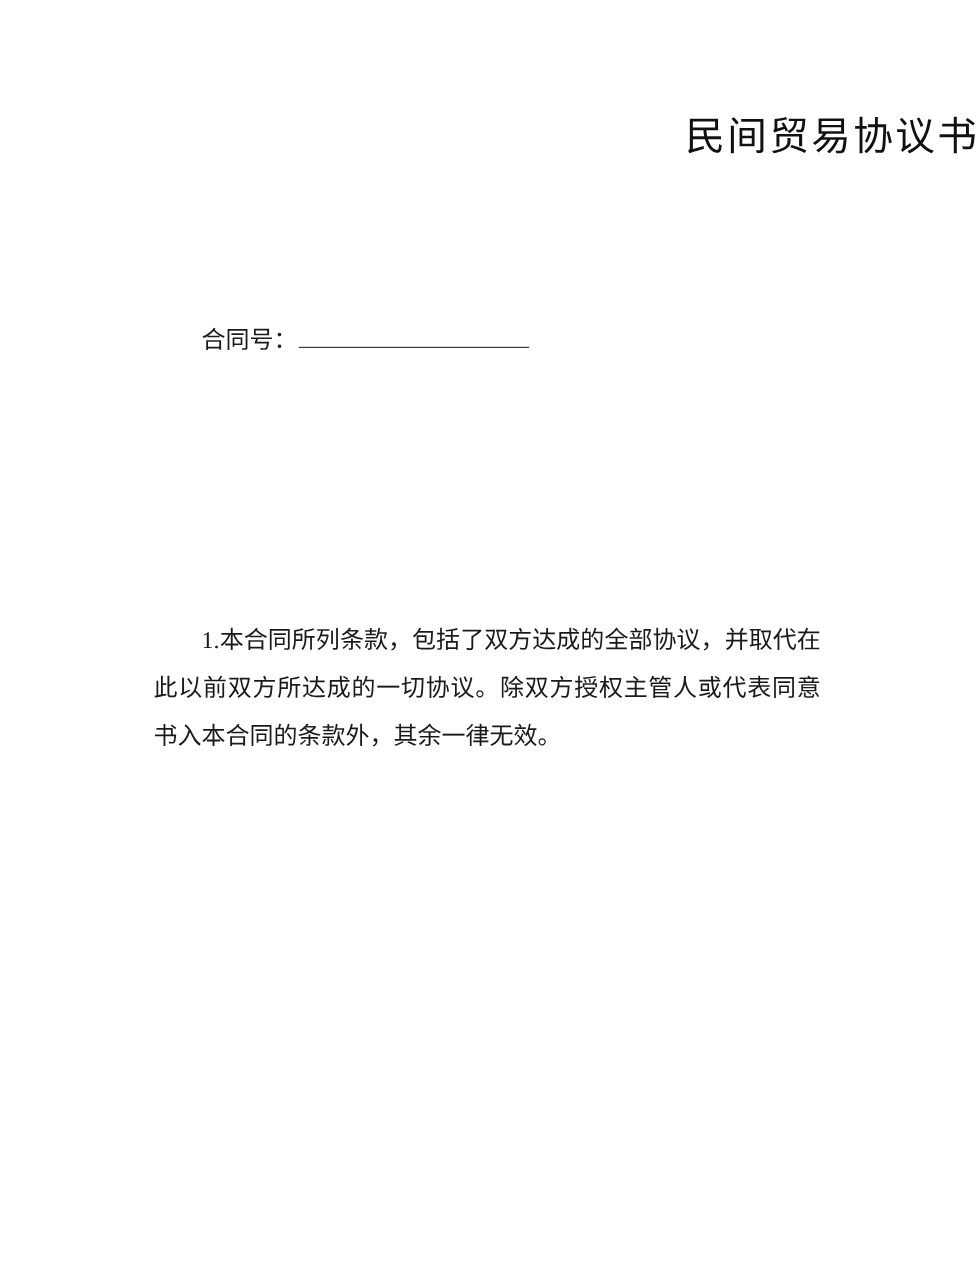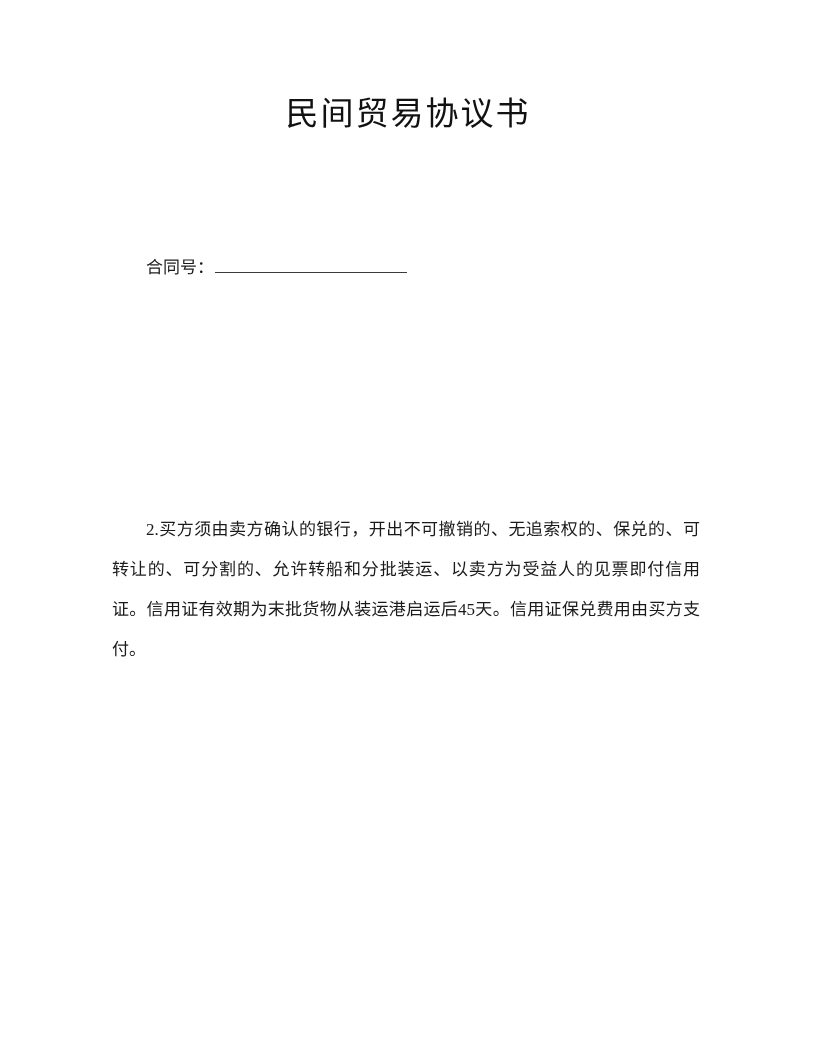--- a/index.html
+++ b/index.html
@@ -25,44 +25,44 @@
     padding: 0;
     background: #ffffff;
   }
 
   
   .doc-title {
     position: absolute;
     left: 0;
     top: 92px;
     width: 816px;
-    text-align: center;
+    text-align: right;
     font-size: 33px;
     line-height: 44px;
     font-weight: 400;
     letter-spacing: 2px;
     font-family: "DejaVu Sans", "Liberation Sans", sans-serif;
     color: #111111;
   }
 
   
   .body-block {
     position: absolute;
     left: 112px;
     top: 248px;
     width: 588px;
   }
 
   .para {
-    font-size: 17px;
+    font-size: 20px;
     line-height: 40px;
     text-align: justify;
     text-justify: inter-ideograph;
     color: #1a1a1a;
-    margin: 0;
+    margin: 16px;
   }
 
   .para.indent {
     text-indent: 2em;
   }
 
   .spacer-sm { height: 46px; }
   .spacer-md { height: 44px; }
   .spacer-lg { height: 44px; }
 
@@ -100,21 +100,21 @@
 
 
     <div class="spacer-md"></div>
 
 
     <div class="spacer-lg"></div>
 
 
     <div class="spacer-lg"></div>
 
+    <p class="para indent">
+      <span>1.</span><span>本合同所列条款，包括了双方达成的全部协议，并取代在此以前双方所达成的一切协议。除双方授权主管人或代表同意书入本合同的条款外，其余一律无效。</span>
+    </p>
 
     <div class="spacer-lg"></div>
 
-    <p class="para indent">
-      <span>2.</span><span>买方须由卖方确认的银行，开出不可撤销的、无追索权的、保兑的、可转让的、可分割的、允许转船和分批装运、以卖方为受益人的见票即付信用证。信用证有效期为末批货物从装运港启运后45天。信用证保兑费用由买方支付。</span>
-    </p>
 
   </div>
 </div>
 
 </body></html>

